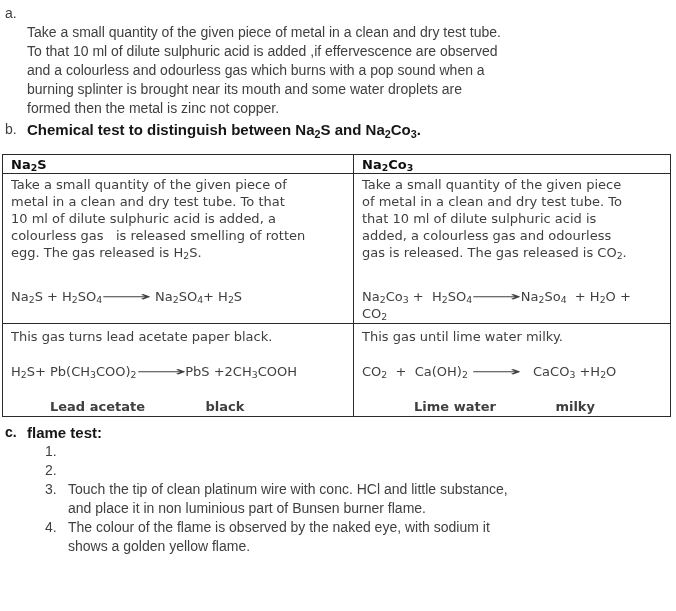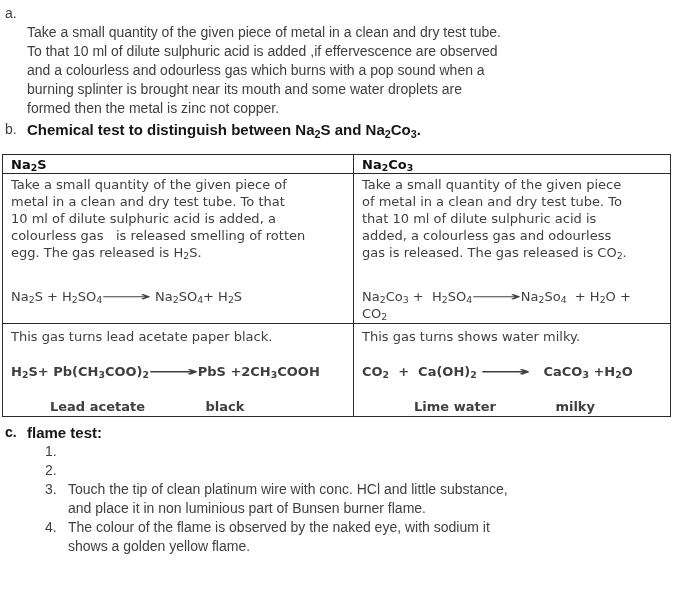--- a/index.html
+++ b/index.html
@@ -51,21 +51,21 @@
     overflow: hidden;
   }
   .chem-table th {
     font-weight: bold; color: #0e0e0e;
     height: 17px; padding-top: 1px; padding-bottom: 0;
   }
   .row2 td { height: 148px; padding-top: 2px; }
   .row3 td { height: 93px; padding-top: 4px; padding-bottom: 1px; }
   .desc, .eq, .obs { white-space: pre-wrap; }
   .eq1 { margin-top: 27px; }
-  .eq2 { margin-top: 18px; font-weight: bold; }
+  .eq2 { margin-top: 18px; }
   .labels { margin-top: 18px; white-space: nowrap; font-weight: bold; }
   .lab-reactant-left  { margin-left: 39px; }
   .lab-result-left    { margin-left: 56px; }
   .lab-reactant-right { margin-left: 52px; }
   .lab-result-right   { margin-left: 55px; }
   sub { font-size: 0.72em; vertical-align: -0.25em; line-height: 0; }
   .arrow {
     display: inline-block;
     transform: scaleX(2.7);
     transform-origin: center;
@@ -127,21 +127,21 @@
     <tr class="row3">
       <td>
         <div class="obs">This gas turns lead acetate paper black.</div>
         <div class="eq eq2">H<sub>2</sub>S+ Pb(CH<sub>3</sub>COO)<sub>2</sub><span class="arrow">⟶</span>PbS +2CH<sub>3</sub>COOH</div>
         <div class="labels">
           <span class="lab-reactant-left">Lead acetate</span>
           <span class="lab-result-left">black</span>
         </div>
       </td>
       <td>
-        <div class="obs">This gas turns shows water milky.</div>
+        <div class="obs">This gas until lime water milky.</div>
         <div class="eq eq2">CO<sub>2</sub>  +  Ca(OH)<sub>2</sub> <span class="arrow">⟶</span>   CaCO<sub>3</sub> +H<sub>2</sub>O</div>
         <div class="labels">
           <span class="lab-reactant-right">Lime water</span>
           <span class="lab-result-right">milky</span>
         </div>
       </td>
     </tr>
   </tbody>
     </table>
 

